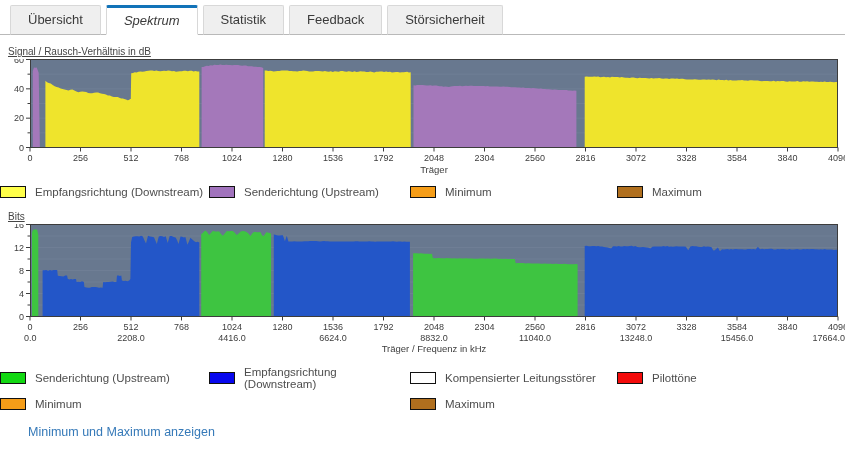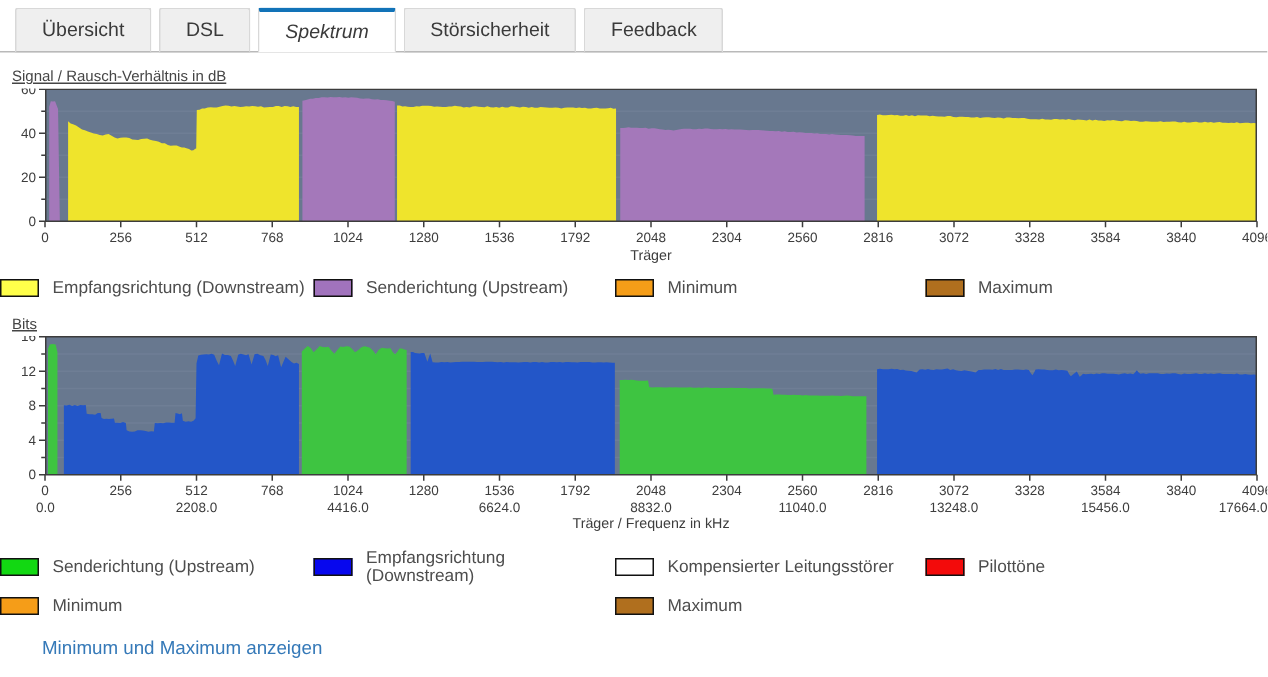--- a/index.html
+++ b/index.html
@@ -30,24 +30,24 @@
 </style>
 </head>
 <body>
 
 
 
 
 
 <div class="tabbar">
   <div class="tab">Übersicht</div>
-  <div class="tab">DSL</div>
   <div class="tab active" style="border-top-color: rgb(18, 115, 184); font-style: italic;">Spektrum</div>
+  <div class="tab">Statistik</div>
+  <div class="tab">Feedback</div>
   <div class="tab">Störsicherheit</div>
-  <div class="tab">Feedback</div>
 </div>
 
 <div class="chart-title">Signal / Rausch-Verhältnis in dB</div>
 <div class="chart">
     <svg width="845" height="118" viewBox="0 0 845 118">
       <rect x="30" y="0.5" width="808" height="88" fill="#68788f"></rect>
       <line x1="30" y1="73.83333333333333" x2="838" y2="73.83333333333333" stroke="#76859c" stroke-width="1" opacity="0.5"></line>
       <line x1="30" y1="44.5" x2="838" y2="44.5" stroke="#76859c" stroke-width="1" opacity="0.5"></line>
       <line x1="30" y1="15.166666666666657" x2="838" y2="15.166666666666657" stroke="#76859c" stroke-width="1" opacity="0.5"></line>
       <line x1="30" y1="59.16666666666667" x2="838" y2="59.16666666666667" stroke="#76859c" stroke-width="1" opacity="0.5"></line>

